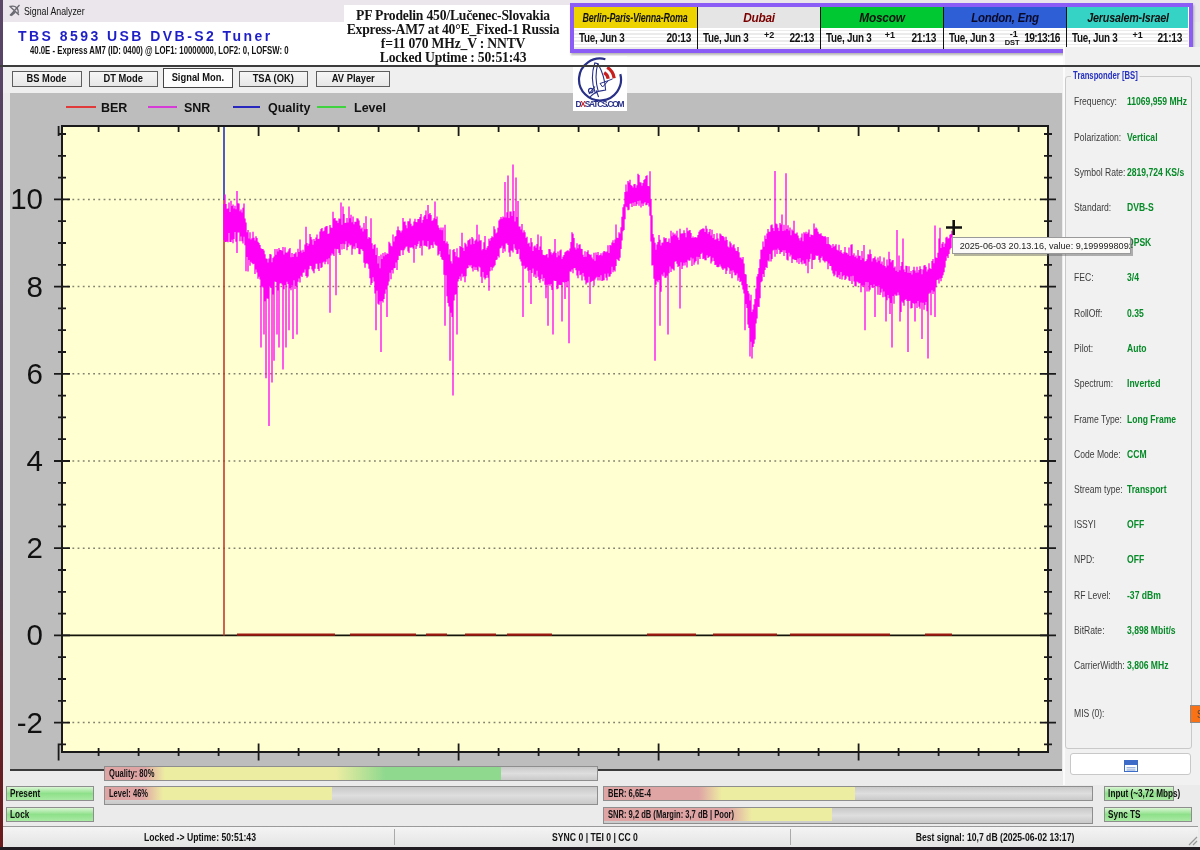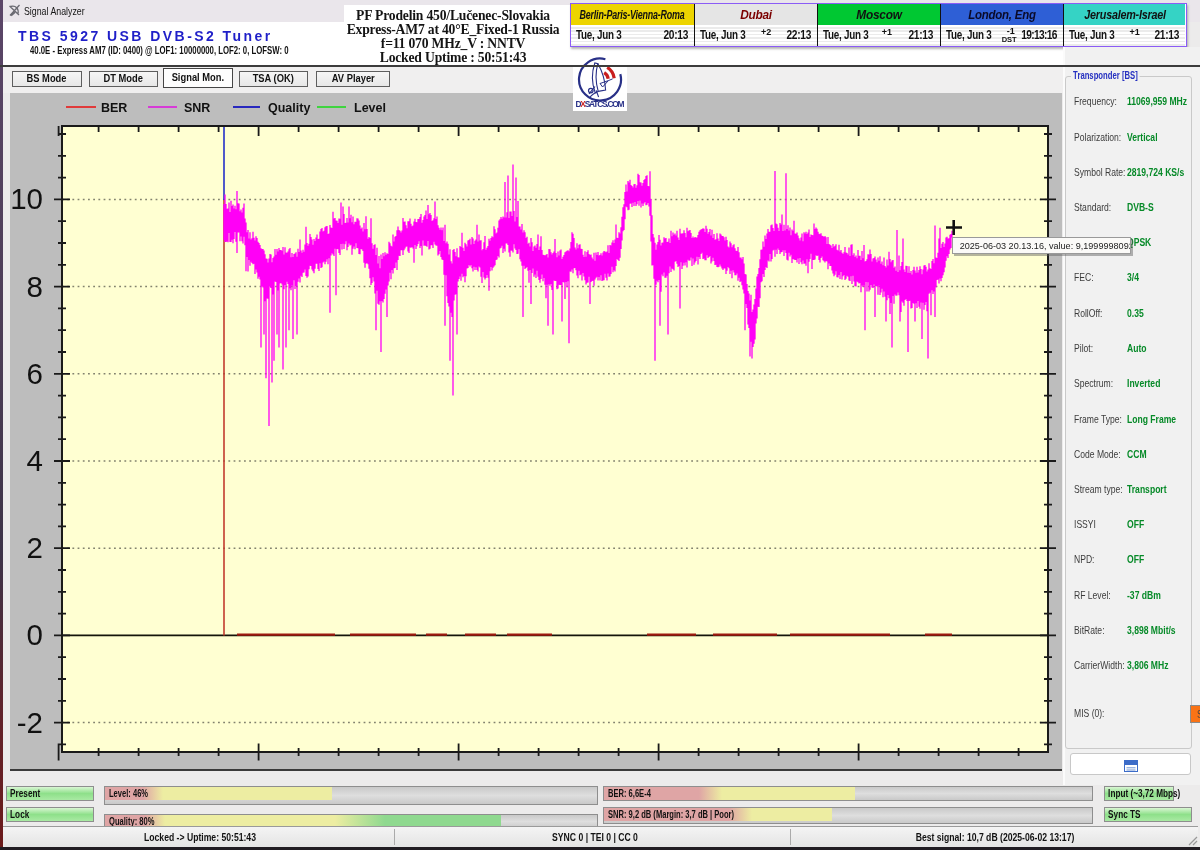--- a/index.html
+++ b/index.html
@@ -10,29 +10,29 @@
 </style></head>
 <body>
 <div class="abs" style="left:0;top:0;width:1200px;height:22px;background:#EAE6EB"></div>
 <svg width="13" height="14" viewBox="0 0 13 14" style="position:absolute;left:8px;top:3px">
 <path d="M1.5 3 L11 12 M11.5 2 L2 12.5 M2.5 3.5 C8 2 11 6 10 11" stroke="#6a6a72" stroke-width="1.3" fill="none"></path>
 <path d="M3 12.5 L7 9" stroke="#6a6a72" stroke-width="2" fill="none"></path>
 </svg>
 <div class="abs" style="left:24px;top:5px;font-size:11px;color:#141414;transform:scaleX(0.8);transform-origin:0 0">Signal Analyzer</div>
 
 <div class="abs" style="left:2.5px;top:22px;width:1060px;height:43px;background:#fff"></div>
-<div class="abs" style="left:18px;top:27.5px;font-size:14px;font-weight:bold;color:#1F1FC8;letter-spacing:2.45px;white-space:nowrap">TBS 5927 USB DVB-S2 Tuner</div>
+<div class="abs" style="left:18px;top:27.5px;font-size:14px;font-weight:bold;color:#1F1FC8;letter-spacing:2.45px;white-space:nowrap">TBS 8593 USB DVB-S2 Tuner</div>
 <div class="abs" style="left:29.5px;top:43.5px;font-size:10.5px;font-weight:bold;color:#101010;white-space:nowrap;transform:scaleX(0.74);transform-origin:0 0">40.0E - Express AM7 (ID: 0400) @ LOF1: 10000000, LOF2: 0, LOFSW: 0</div>
 
 <div class="abs" style="left:344px;top:5px;width:226px;height:17px;background:#fff"></div>
 <div class="abs" style="left:303px;top:7.5px;width:300px;text-align:center;font-family:'Liberation Serif',serif;font-weight:bold;font-size:14.5px;color:#141414;line-height:14px;transform:scaleX(0.94);letter-spacing:-0.2px">
 PF Prodelin 450/Lučenec-Slovakia<br>Express-AM7 at 40°E_Fixed-1 Russia<br>f=11 070 MHz_V : NNTV<br>Locked Uptime : 50:51:43
 </div>
 
-<div style="position:absolute;left:570px;top:3px;width:614.5px;height:42px;border:1px solid #8b5cf6;background:#fff;box-shadow:1px 2px 2px rgba(120,120,120,.55)">
+<div style="position:absolute;left:570px;top:3px;width:614.5px;height:42px;border:4px solid #8b5cf6;background:#fff;box-shadow:1px 2px 2px rgba(120,120,120,.55)">
 <div style="position:absolute;left:0.0px;top:0;width:122.9px;height:21px;background:#EDD400;box-sizing:border-box">
       <div style="position:absolute;left:50%;top:0;transform:translateX(-50%) scaleX(0.66);font-size:13.5px;font-weight:bold;font-style:italic;color:#111;line-height:21px;letter-spacing:-0.3px;white-space:nowrap">Berlin-Paris-Vienna-Roma</div>
     </div>
 <div style="position:absolute;left:0.0px;top:21px;width:122.9px;height:21px;box-sizing:border-box;background:repeating-linear-gradient(180deg,#ffffff 0 2px,#ebebeb 2px 3.5px)">
 <div style="position:absolute;left:5px;top:3px;font-size:12px;font-weight:bold;color:#111;transform:scaleX(0.82);transform-origin:0 0;letter-spacing:-0.3px;white-space:nowrap">Tue, Jun 3</div>
 <div style="position:absolute;right:6px;top:3px;font-size:12px;font-weight:bold;color:#111;transform:scaleX(0.85);transform-origin:100% 0;letter-spacing:-0.3px;white-space:nowrap">20:13</div>
 </div>
 <div style="position:absolute;left:122.9px;top:0;width:122.9px;height:34px;background:#e5e5e5;border-left:1px solid #111;box-sizing:border-box">
       <div style="position:absolute;left:50%;top:0;transform:translateX(-50%) scaleX(0.88);font-size:13.5px;font-weight:bold;font-style:italic;color:#7B0000;line-height:21px;letter-spacing:-0.3px;white-space:nowrap">Dubai</div>
     </div>
@@ -192,21 +192,21 @@
 <div style="position:absolute;left:603px;top:786px;width:490px;height:14.5px;border:1px solid #8e8e8e;box-sizing:border-box;background:linear-gradient(180deg,#c9c9c9,#dedede 50%,#c9c9c9)">
     <div style="position:absolute;left:0;top:0;width:251px;height:12.5px;background:linear-gradient(90deg,#dfa5a5 0px,#dfa5a5 95px,#ededa2 118px,#ededa2 100%)"></div>
     <div style="position:absolute;left:4px;top:0;font-size:10.5px;font-weight:bold;color:#111;line-height:12.5px;white-space:nowrap;transform:scaleX(0.72);transform-origin:0 50%">BER: 6,6E-4</div>
   </div>
 <div style="position:absolute;left:1104px;top:786px;width:70px;height:14.5px;border:1px solid #8e8e8e;box-sizing:border-box;background:linear-gradient(180deg,#d9f6d3,#8ee08a 50%,#a9eaa3)">
     <div style="font-size:10.5px;font-weight:bold;color:#111;line-height:12.5px;padding-left:4px;white-space:nowrap;transform:scaleX(0.78);transform-origin:0 50%">Input (~3,72 Mbps)</div>
   </div>
 <div style="position:absolute;left:6px;top:807px;width:88px;height:14.5px;border:1px solid #8e8e8e;box-sizing:border-box;background:linear-gradient(180deg,#d9f6d3,#8ee08a 50%,#a9eaa3)">
     <div style="font-size:10.5px;font-weight:bold;color:#111;line-height:12.5px;padding-left:4px;white-space:nowrap;transform:scaleX(0.78);transform-origin:0 50%">Lock</div>
   </div>
-<div style="position:absolute;left:103.5px;top:814px;width:494.5px;height:14.5px;border:1px solid #8e8e8e;box-sizing:border-box;background:linear-gradient(180deg,#c9c9c9,#dedede 50%,#c9c9c9)">
+<div style="position:absolute;left:103.5px;top:766px;width:494.5px;height:14.5px;border:1px solid #8e8e8e;box-sizing:border-box;background:linear-gradient(180deg,#c9c9c9,#dedede 50%,#c9c9c9)">
     <div style="position:absolute;left:0;top:0;width:396px;height:12.5px;background:linear-gradient(90deg,#dfa5a5 0px,#dfa5a5 40px,#ededa2 60px,#ededa2 230px,#8fd98f 280px,#8fd98f 100%)"></div>
     <div style="position:absolute;left:4px;top:0;font-size:10.5px;font-weight:bold;color:#111;line-height:12.5px;white-space:nowrap;transform:scaleX(0.72);transform-origin:0 50%">Quality: 80%</div>
   </div>
 <div style="position:absolute;left:603px;top:807px;width:490px;height:17px;border:1px solid #8e8e8e;box-sizing:border-box;background:linear-gradient(180deg,#c9c9c9,#dedede 50%,#c9c9c9)">
     <div style="position:absolute;left:0;top:0;width:228px;height:12.5px;background:linear-gradient(90deg,#dfa5a5 0px,#dfa5a5 125px,#ededa2 148px,#ededa2 100%)"></div>
     <div style="position:absolute;left:4px;top:0;font-size:10.5px;font-weight:bold;color:#111;line-height:12.5px;white-space:nowrap;transform:scaleX(0.72);transform-origin:0 50%">SNR: 9,2 dB (Margin: 3,7 dB | Poor)</div>
   </div>
 <div style="position:absolute;left:1104px;top:807px;width:88px;height:14.5px;border:1px solid #8e8e8e;box-sizing:border-box;background:linear-gradient(180deg,#d9f6d3,#8ee08a 50%,#a9eaa3)">
     <div style="font-size:10.5px;font-weight:bold;color:#111;line-height:12.5px;padding-left:4px;white-space:nowrap;transform:scaleX(0.78);transform-origin:0 50%">Sync TS</div>
   </div>

